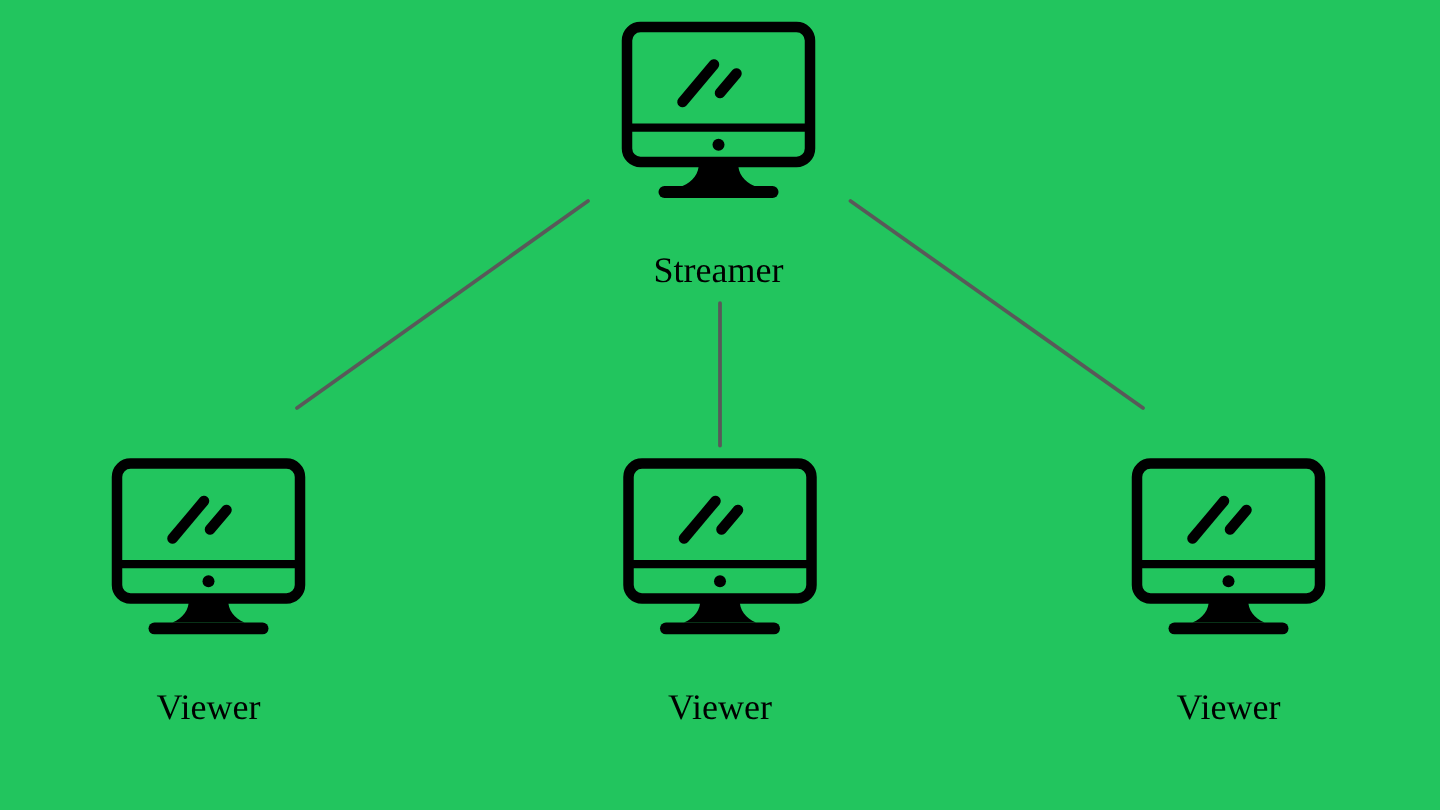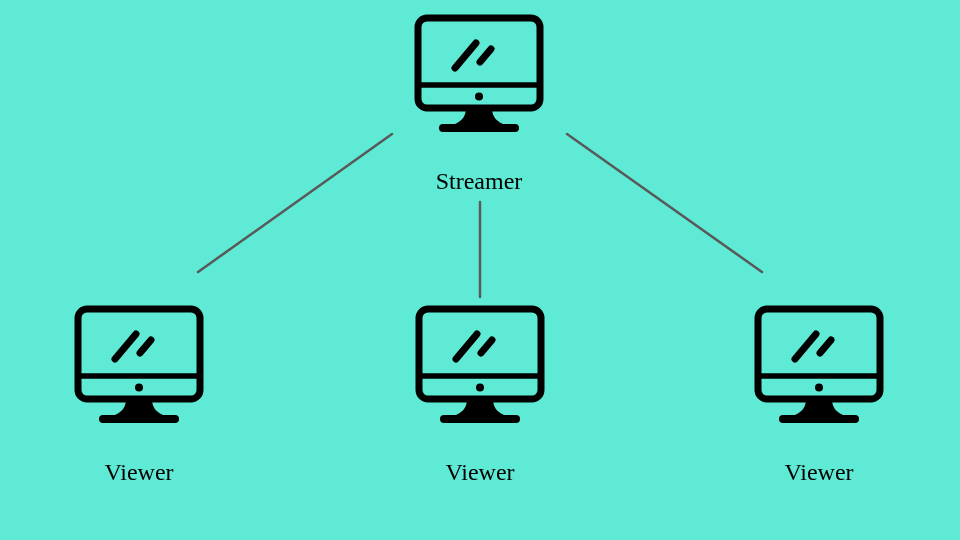--- a/index.html
+++ b/index.html
@@ -35,21 +35,21 @@
     font-size: 24px;
     line-height: 26px;
     color: #000000;
     text-align: center;
     white-space: nowrap;
   }
 </style>
 </head>
 <body>
 
-<div class="canvas" style="background: #5eead4;">
+<div class="canvas" style="background: #22c55e;">
 
   <svg class="edges" width="960" height="540" viewBox="0 0 960 540">
     <line class="edge" x1="392" y1="134" x2="198" y2="272" stroke="#595959"></line>
     <line class="edge" x1="480" y1="202" x2="480" y2="297" stroke="#595959"></line>
     <line class="edge" x1="567" y1="134" x2="762" y2="272" stroke="#595959"></line>
   </svg>
 
   <div class="node" style="left:379px; top:14px;">
     <svg class="computer-icon" width="130" height="118" viewBox="0 0 130 118" style="color: rgb(0, 0, 0);">
       <rect x="4" y="4" width="122" height="90" rx="9" fill="none" stroke="currentColor" stroke-width="7"></rect>

